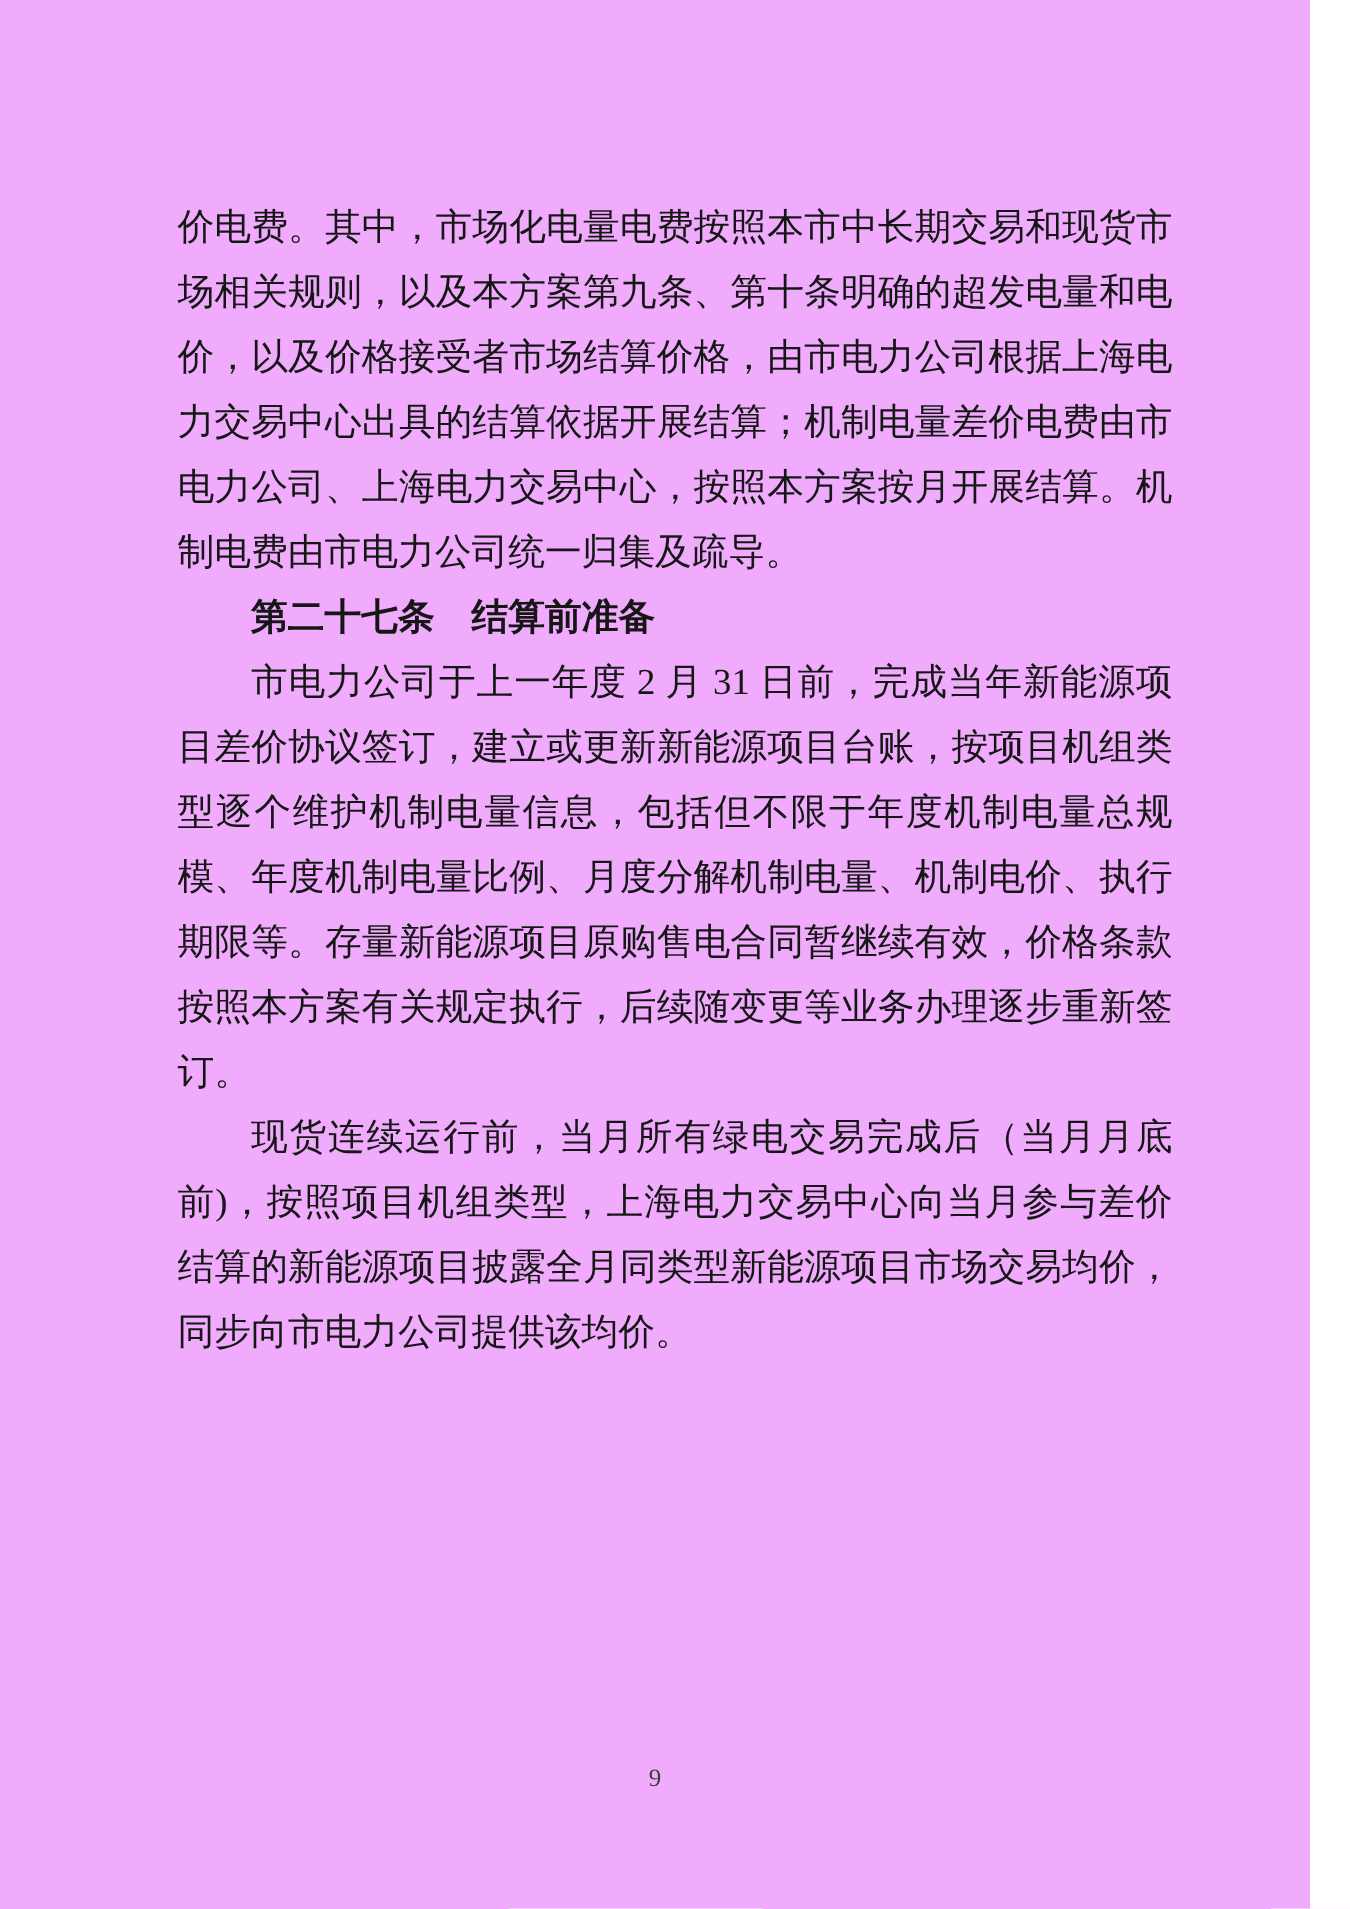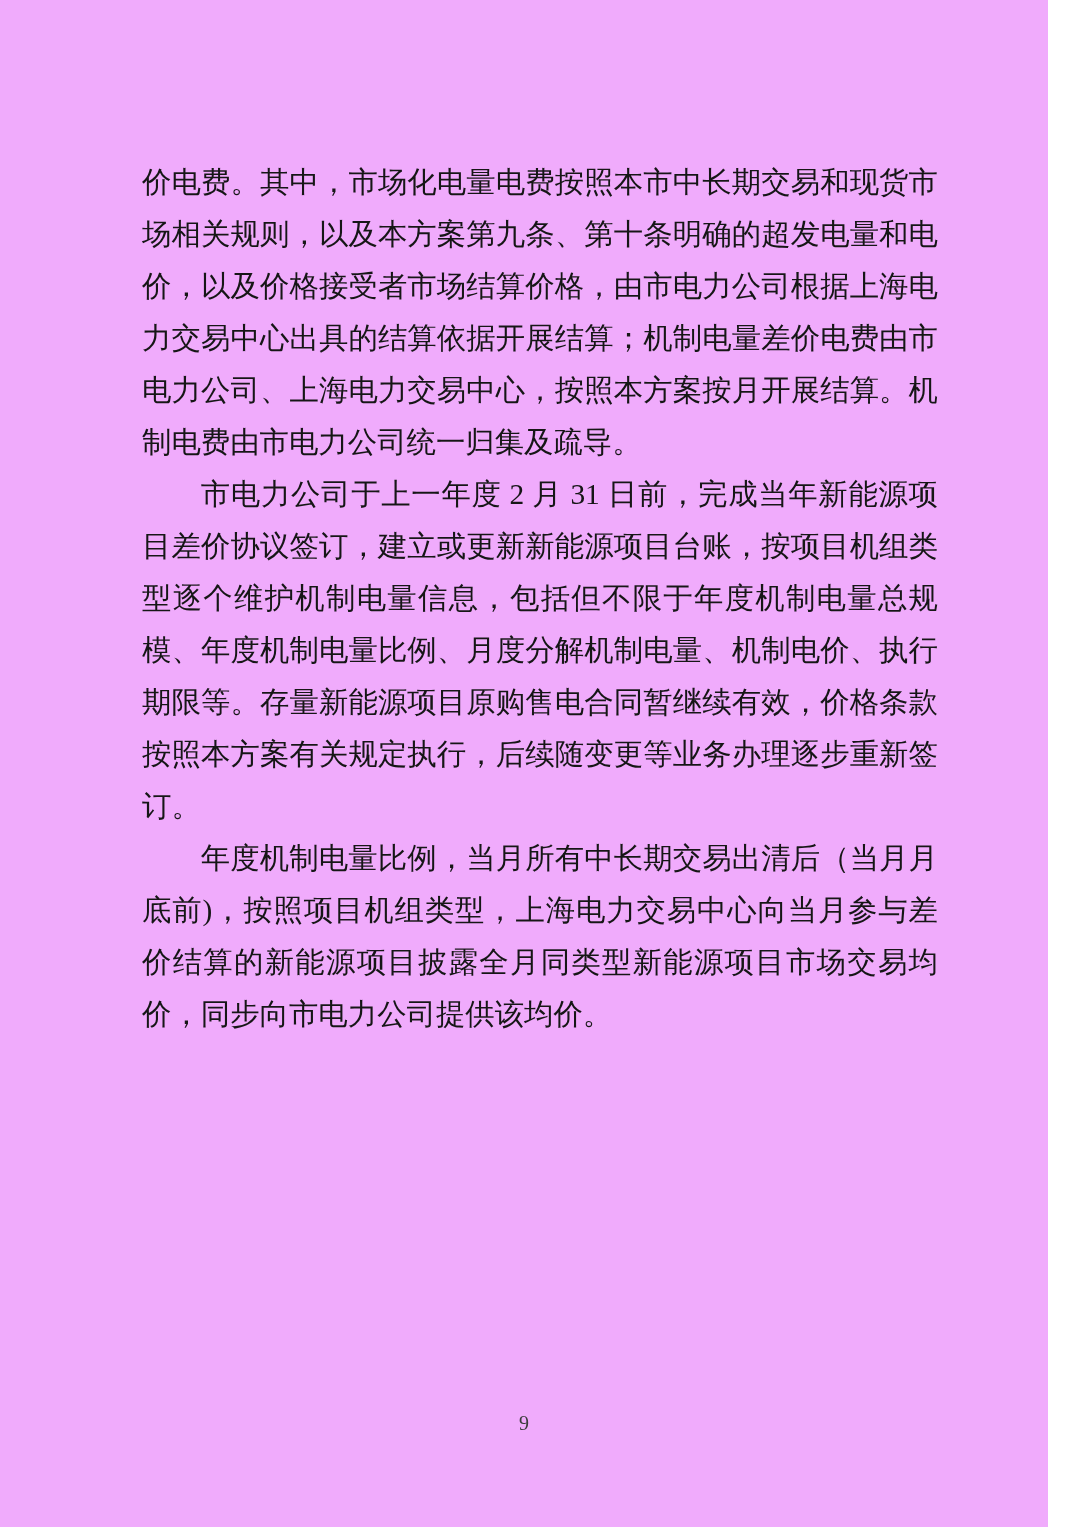--- a/index.html
+++ b/index.html
@@ -49,20 +49,21 @@
     color: #3c3c3c;
     font-family: "Liberation Serif", "DejaVu Serif", serif;
   }
 </style>
 </head>
 <body>
 
 <div class="page">
   <main class="content">
       <p class="body">价电费。其中，市场化电量电费按照本市中长期交易和现货市场相关规则，以及本方案第九条、第十条明确的超发电量和电价，以及价格接受者市场结算价格，由市电力公司根据上海电力交易中心出具的结算依据开展结算；机制电量差价电费由市电力公司、上海电力交易中心，按照本方案按月开展结算。机制电费由市电力公司统一归集及疏导。</p>
+      <p class="heading indent">第二十七条　结算前准备</p>
       <p class="body indent">市电力公司于上一年度 2 月 31 日前，完成当年新能源项目差价协议签订，建立或更新新能源项目台账，按项目机组类型逐个维护机制电量信息，包括但不限于年度机制电量总规模、年度机制电量比例、月度分解机制电量、机制电价、执行期限等。存量新能源项目原购售电合同暂继续有效，价格条款按照本方案有关规定执行，后续随变更等业务办理逐步重新签订。</p>
-      <p class="body indent">年度机制电量比例，当月所有中长期交易出清后（当月月底前)，按照项目机组类型，上海电力交易中心向当月参与差价结算的新能源项目披露全月同类型新能源项目市场交易均价，同步向市电力公司提供该均价。</p>
+      <p class="body indent">现货连续运行前，当月所有绿电交易完成后（当月月底前)，按照项目机组类型，上海电力交易中心向当月参与差价结算的新能源项目披露全月同类型新能源项目市场交易均价，同步向市电力公司提供该均价。</p>
     </main>
 
   <footer class="page-footer">
     <span class="page-number">9</span>
   </footer>
 </div>
 
 </body></html>

